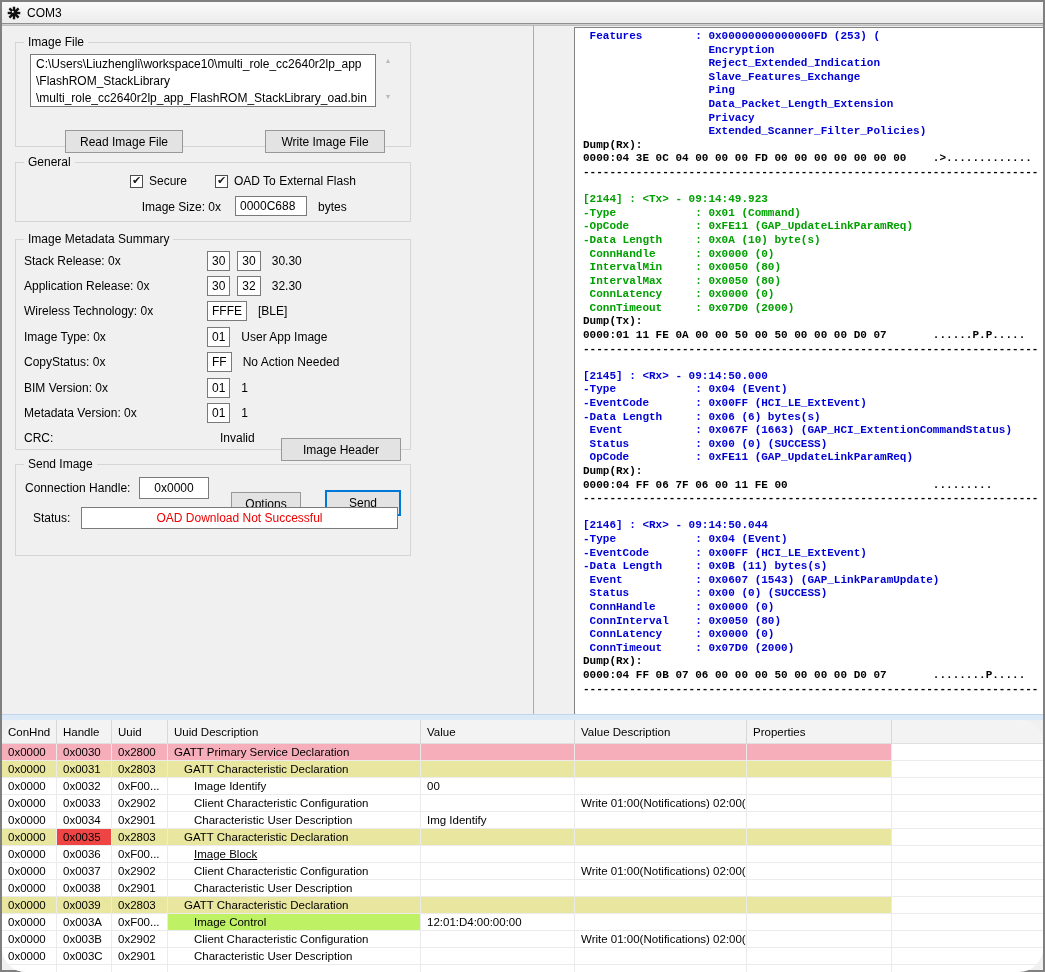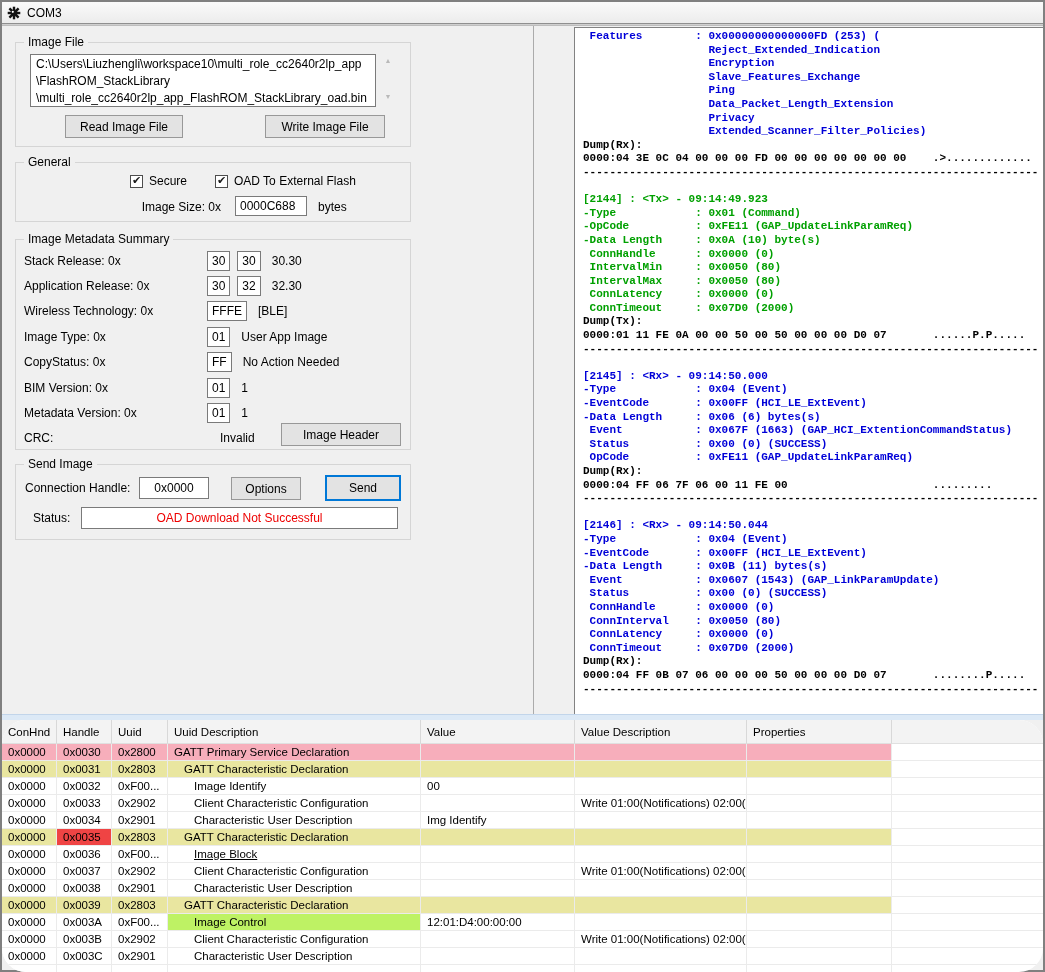--- a/index.html
+++ b/index.html
@@ -14,21 +14,21 @@
   .titlebar .ttext { font-size:12px; color:#000; }
   .titlebar-sep { position:absolute; left:0; top:21px; width:100%; height:3px;
                   background:#CFCFCF; border-top:1px solid #8F8F8F; border-bottom:1px solid #BDBDBD; }
 
   
   .groupbox { position:absolute; border:1px solid #D5D5D5; background:#F0F0F0; }
   .grouplabel { position:absolute; top:-8px; left:8px; background:#F0F0F0; padding:0 4px; font-size:12px; white-space:nowrap; }
 
   .tbox { background:#fff; border:1px solid #7A7A7A; font-size:12px; }
   .btn  { position:absolute; background:#E3E3E3; border:1px solid #989898; font-size:12px;
-          display:flex; align-items:center; justify-content:center; cursor:default; }
+          display:flex; align-items:center; justify-content:center; cursor:default;margin-top:15px; }
 
   
   #pathbox { position:absolute; left:14px; top:11px; width:346px; height:53px; line-height:17px;
              padding:1px 16px 1px 5px; font-size:12px; overflow:hidden; }
   .scrollchev { position:absolute; right:16px; color:#B9B9B9; font-size:7px; width:12px; text-align:center; }
 
   .checkrow { position:absolute; display:flex; align-items:center; font-size:12px; }
   .cbox { width:13px; height:13px; background:#fff; border:1px solid #4D4D4D; margin-right:6px;
           display:flex; align-items:center; justify-content:center; }
   .cbox .chk { font-size:11px; line-height:11px; color:#1A1A1A; margin-top:-1px; }
@@ -162,34 +162,34 @@
           <span class="mnote">1</span>
         </div>
         <div class="mrow">
           <span class="mlabel">CRC:</span>
           <span class="mnote" style="margin-left: 13px;">Invalid</span>
         </div>
       </div>
     <button class="btn" style="left:265px; top:183px; width:120px; height:23px;">Image Header</button>
   </div>
 
-  <div class="groupbox" style="left:13px; top:462px; width:396px; height:76px;">
+  <div class="groupbox" style="left:13px; top:462px; width:396px; height:92px;">
     <span class="grouplabel">Send Image</span>
     <span class="lbl" style="left:9px; top:16px;">Connection Handle:</span>
     <div class="tbox" style="position:absolute; left:123px; top:12px; width:70px; height:22px; line-height:20px; text-align:center;">0x0000</div>
     <button class="btn" style="left:215px; top:12px; width:70px; height:23px;">Options</button>
     <button class="btn" id="send-btn" style="left: 309px; top: 10px; width: 76px; height: 26px; border-width: 2px; border-color: rgb(0, 120, 215);">Send</button>
     <span class="lbl" style="left:17px; top:46px;">Status:</span>
     <div class="tbox" style="position:absolute; left:65px; top:42px; width:317px; height:22px; line-height:20px; text-align:center; color:#EE0000;">OAD Download Not Successful</div>
   </div>
 
   <div id="log">
       <div class="ll" style="color: rgb(0, 0, 216);"> Features        : 0x00000000000000FD (253) (</div>
+      <div class="ll" style="color: rgb(0, 0, 216);">                   Encryption</div>
       <div class="ll" style="color: rgb(0, 0, 216);">                   Reject_Extended_Indication</div>
-      <div class="ll" style="color: rgb(0, 0, 216);">                   Encryption</div>
       <div class="ll" style="color: rgb(0, 0, 216);">                   Slave_Features_Exchange</div>
       <div class="ll" style="color: rgb(0, 0, 216);">                   Ping</div>
       <div class="ll" style="color: rgb(0, 0, 216);">                   Data_Packet_Length_Extension</div>
       <div class="ll" style="color: rgb(0, 0, 216);">                   Privacy</div>
       <div class="ll" style="color: rgb(0, 0, 216);">                   Extended_Scanner_Filter_Policies)</div>
       <div class="ll" style="color: rgb(0, 0, 0);">Dump(Rx):</div>
       <div class="ll" style="color: rgb(0, 0, 0);">0000:04 3E 0C 04 00 00 00 FD 00 00 00 00 00 00 00    .&gt;.............</div>
       <div class="ll" style="color: rgb(0, 0, 0);">---------------------------------------------------------------------</div>
       <div class="ll" style="color: rgb(0, 0, 0);"></div>
       <div class="ll" style="color: rgb(0, 160, 0);">[2144] : &lt;Tx&gt; - 09:14:49.923</div>

